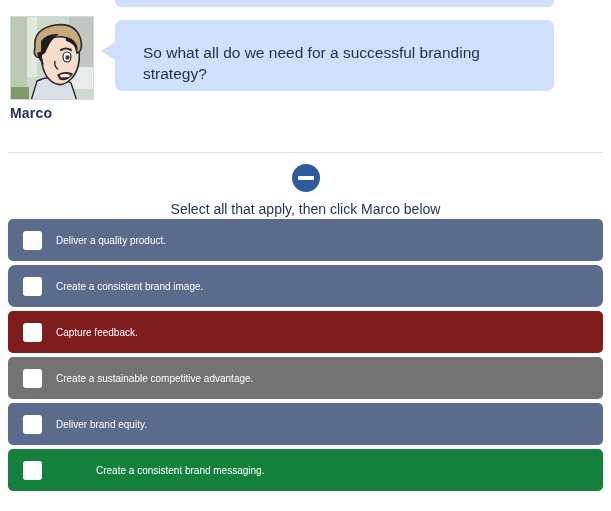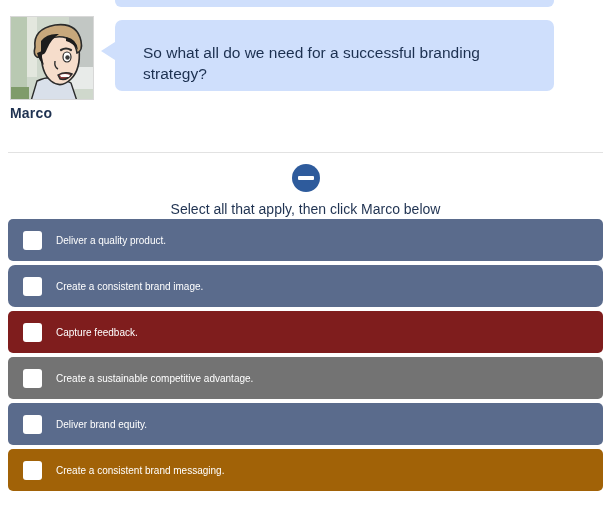--- a/index.html
+++ b/index.html
@@ -232,17 +232,17 @@
       <span class="option-label">Capture feedback.</span>
     </div>
     <div class="option-row" style="background: #737373;">
       <span class="option-checkbox"></span>
       <span class="option-label">Create a sustainable competitive advantage.</span>
     </div>
     <div class="option-row" style="background: rgb(90, 107, 140);">
       <span class="option-checkbox"></span>
       <span class="option-label">Deliver brand equity.</span>
     </div>
-    <div class="option-row" style="background: #a16207;">
+    <div class="option-row" style="background: #15803d; gap: 40px;">
       <span class="option-checkbox"></span>
       <span class="option-label">Create a consistent brand messaging.</span>
     </div>
   </div>
 
 </body></html>

